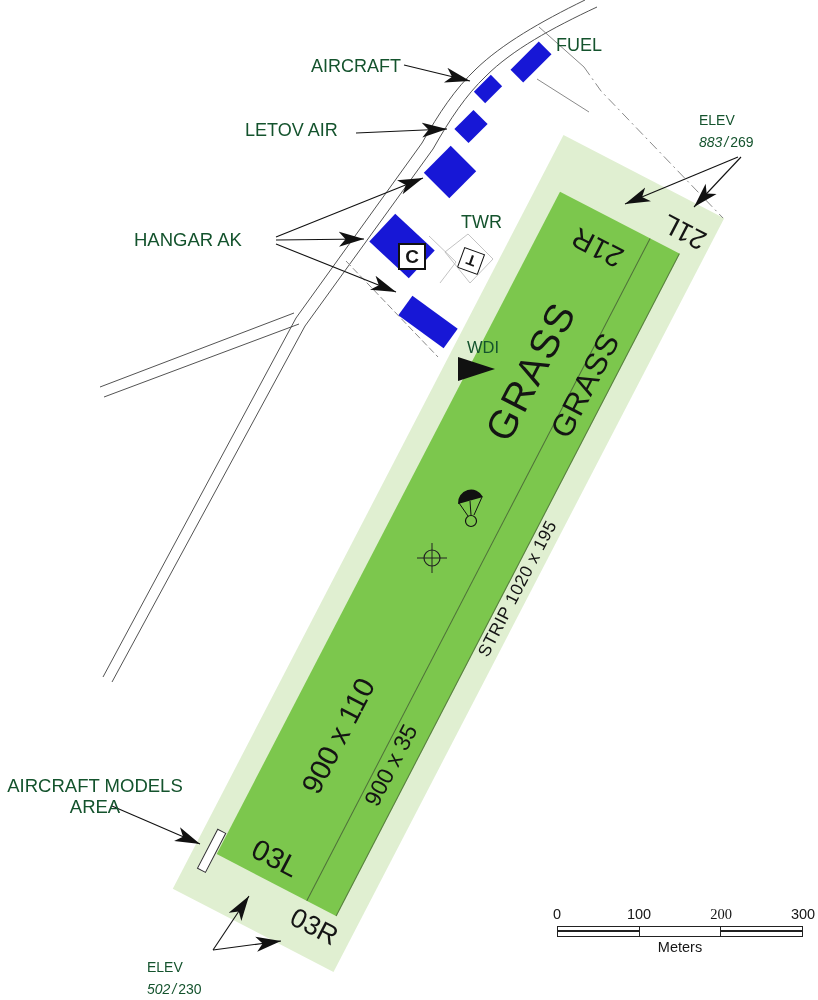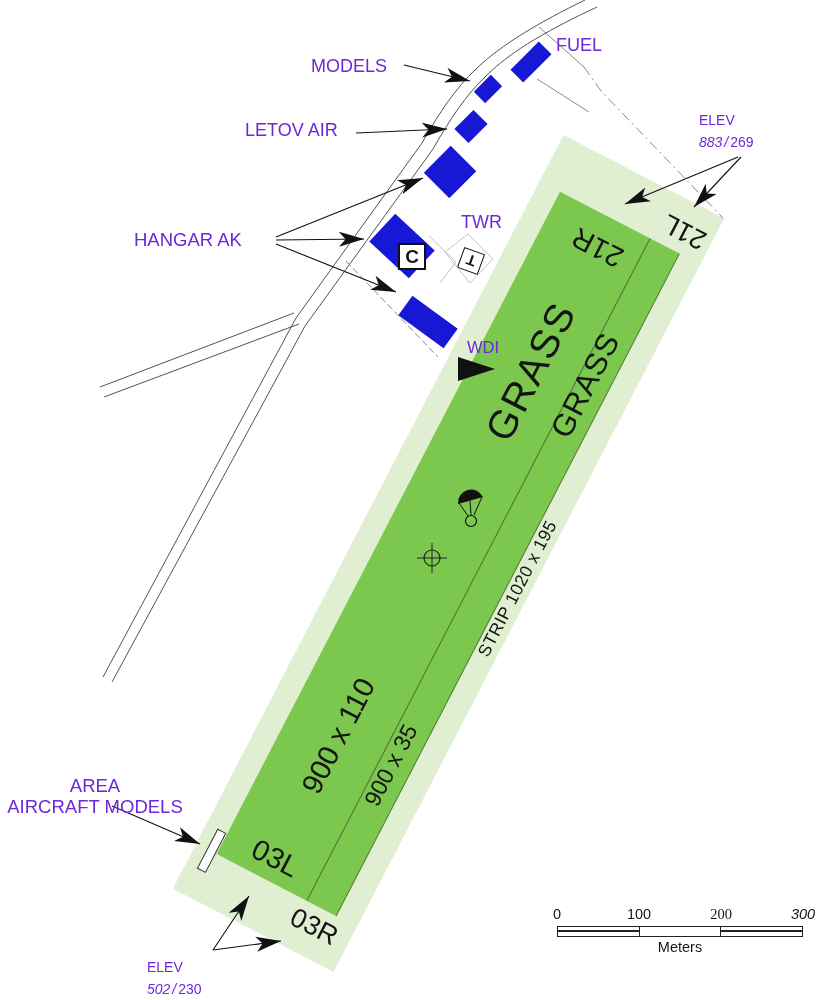--- a/index.html
+++ b/index.html
@@ -32,21 +32,21 @@
   
   .cbox{position:absolute;left:398px;top:243px;width:24px;height:23px;background:#fff;border:2.2px solid #111;
         z-index:4;display:flex;align-items:center;justify-content:center;font-weight:bold;font-size:19px;}
   .tbox{position:absolute;left:460px;top:250px;width:20px;height:20px;background:#fff;border:1.6px solid #111;
         z-index:4;display:flex;align-items:center;justify-content:center;font-weight:bold;font-size:15px;
         transform:rotate(200deg);}
 
   .overlay{position:absolute;left:0;top:0;z-index:5;pointer-events:none;}
 
   
-  .lbl{position:absolute;z-index:6;font-size:18px;white-space:nowrap;color:#6d28d9;}
+  .lbl{position:absolute;z-index:6;font-size:18px;white-space:nowrap;color:#14532d;}
   .elev{font-size:14px;line-height:22px;}
   .ital{font-style:italic;margin-top:20px;}
   .sep{padding:0 2px;}
   .models{width:190px;text-align:center;font-size:18.5px;line-height:21px;}
 
   
   .scalebar{position:absolute;left:553px;top:906px;width:262px;height:52px;z-index:6;font-size:14.5px;}
   .tick{position:absolute;top:0;transform:translateX(-50%);}
   .sbar{position:absolute;left:4px;top:20px;width:246px;height:11px;border:1.3px solid #222;
         display:flex;box-sizing:border-box;background:#fff;}
@@ -130,46 +130,46 @@
       <circle cx="471" cy="521" r="5.5" fill="none" stroke="#111" stroke-width="1.2"></circle>
     </g>
     <g stroke="#222" fill="none">
       <circle cx="432" cy="558" r="8" stroke-width="1.2"></circle>
       <line x1="417" y1="558" x2="447" y2="558" stroke-width="1"></line>
       <line x1="432" y1="543" x2="432" y2="573" stroke-width="1"></line>
     </g>
   </svg>
 
   <div class="lbl" style="left:556px;top:35px;">FUEL</div>
-  <div class="lbl" style="left:311px;top:56px;">MODELS</div>
+  <div class="lbl" style="left:311px;top:56px;">AIRCRAFT</div>
   <div class="lbl" style="left:245px;top:120px;">LETOV AIR</div>
   <div class="lbl" style="left:134px;top:229px;font-size:18.5px;">HANGAR AK</div>
   <div class="lbl" style="left:461px;top:212px;">TWR</div>
   <div class="lbl" style="left:467px;top:338px;font-size:16.5px;">WDI</div>
 
   <div class="lbl elev" style="left:699px;top:109px;width:118px;">
     <div>ELEV</div>
     <div><span class="ital">883</span><span class="ital sep">/</span><span>269</span></div>
   </div>
 
   <div class="lbl elev" style="left:147px;top:956px;width:120px;">
     <div>ELEV</div>
     <div><span class="ital">502</span><span class="ital sep">/</span><span>230</span></div>
   </div>
 
   <div class="lbl models" style="left:0px;top:775px;">
+    <div>AIRCRAFT MODELS</div>
     <div>AREA</div>
-    <div>AIRCRAFT MODELS</div>
   </div>
 
   <div class="scalebar">
     <span class="tick" style="left:4px;">0</span>
     <span class="tick" style="left:86px;text-align:center;">100</span>
     <span class="tick" style="left:168px;font-family:Liberation Serif, serif;">200</span>
-    <span class="tick" style="left:250px;font-style:italic;">300</span>
+    <span class="tick" style="left:250px;">300</span>
     <div class="sbar">
       <div class="cell striped"></div>
       <div class="cell mid"></div>
       <div class="cell striped"></div>
     </div>
     <span class="unit">Meters</span>
   </div>
 
 </div>
 

